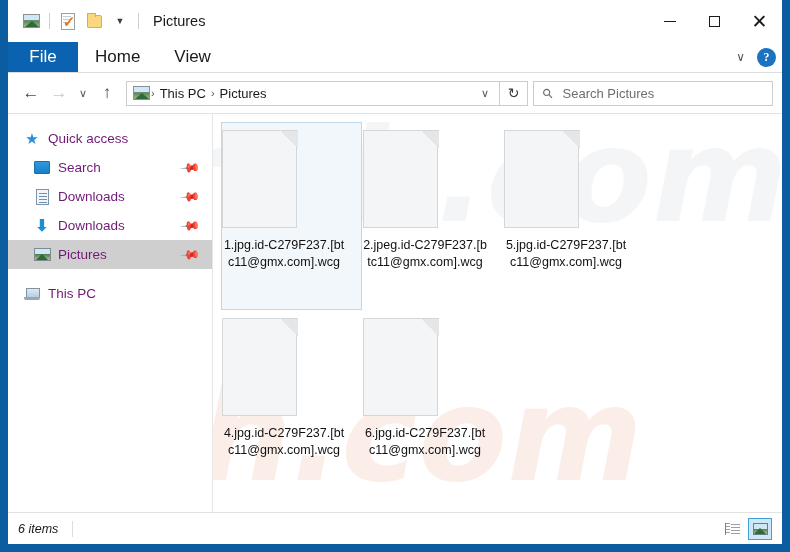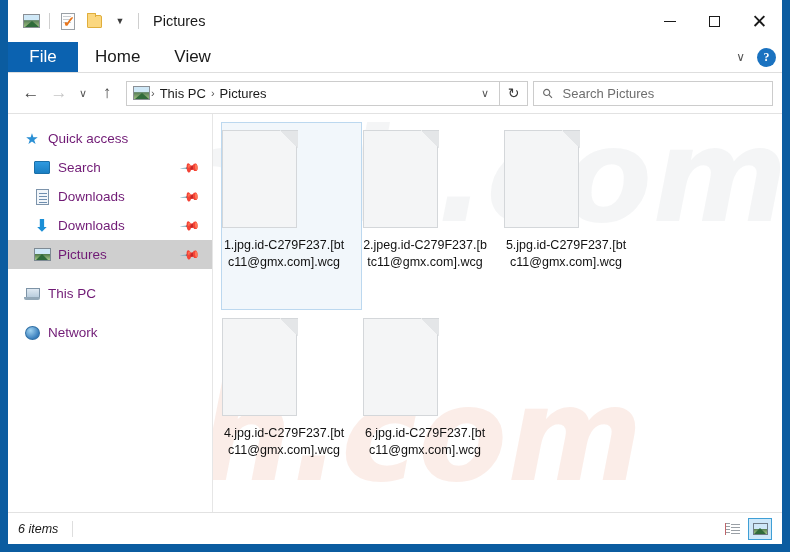--- a/index.html
+++ b/index.html
@@ -425,26 +425,20 @@
         <span class="pin">📌</span>
       </div>
       <div style="height:10px"></div>
       <div class="nav-item root">
         <span class="nav-ico">
             <span class="icon-pc"></span>
           </span>
         <span class="nav-label">This PC</span>
       </div>
       <div style="height:10px"></div>
-      <div class="nav-item root">
-        <span class="nav-ico">
-            <span class="icon-net"></span>
-          </span>
-        <span class="nav-label">Network</span>
-      </div>
     </div>
 
     <div class="content">
       <div class="grid">
 
         <div class="tile selected">
           <div class="file-ico">
             <span class="top"></span>
               <span class="fold-edge"></span>
               <span class="fold-inner"></span>

